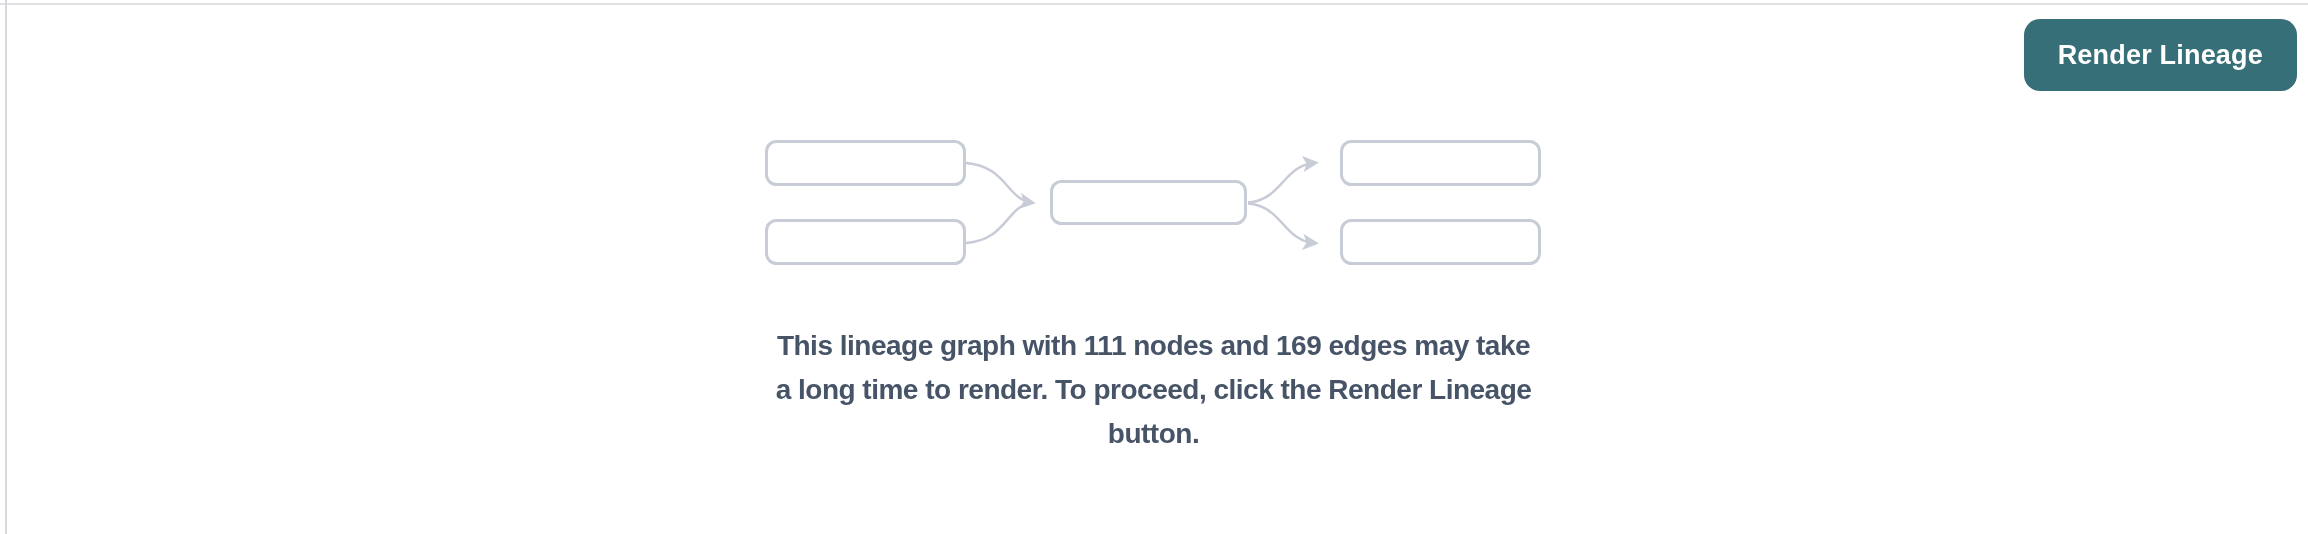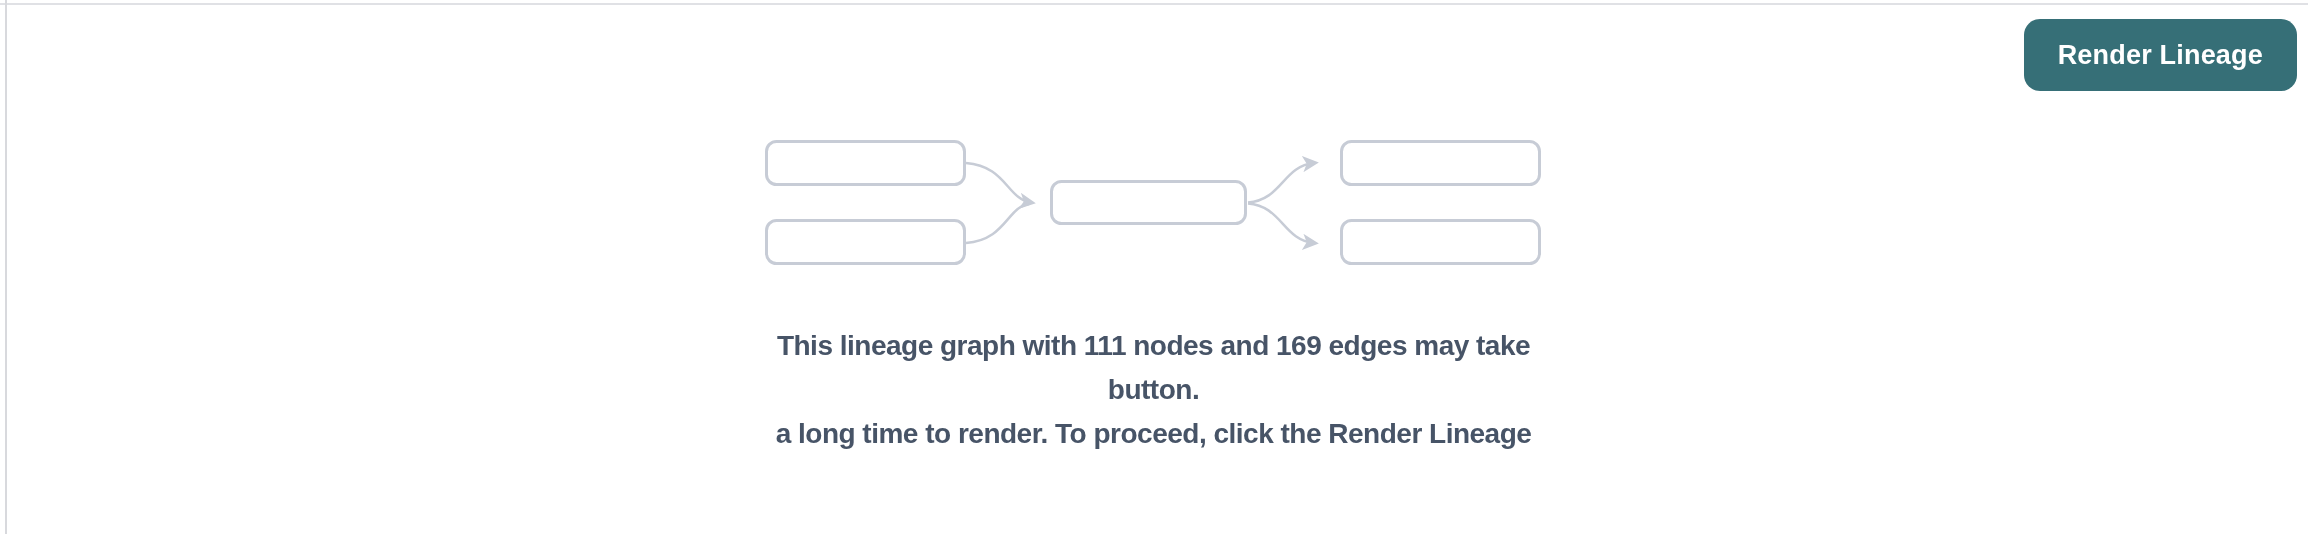--- a/index.html
+++ b/index.html
@@ -113,17 +113,17 @@
 
     <rect x="1.5" y="1.5" width="198" height="43" rx="10"></rect>
     <rect x="1.5" y="80.5" width="198" height="43" rx="10"></rect>
     <rect x="286.5" y="41.5" width="194" height="42" rx="10"></rect>
     <rect x="576.5" y="1.5" width="198" height="43" rx="10"></rect>
     <rect x="576.5" y="80.5" width="198" height="43" rx="10"></rect>
   </svg>
 
   <div class="empty-message">
     <div class="line">This lineage graph with 111 nodes and 169 edges may take</div>
+    <div class="line">a long time to render. To proceed, click the Render Lineage</div>
     <div class="line">button.</div>
-    <div class="line">a long time to render. To proceed, click the Render Lineage</div>
   </div>
 
 </div>
 
 </body></html>

